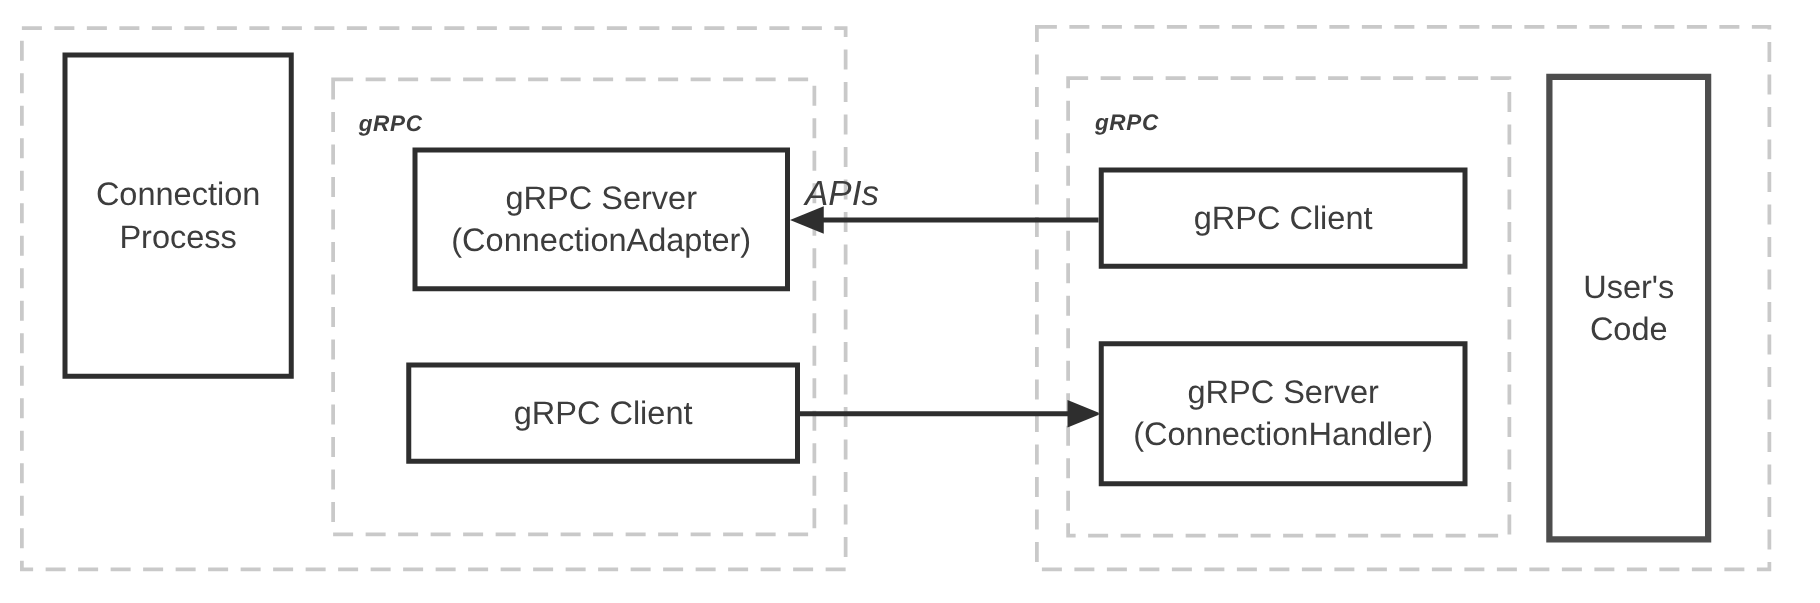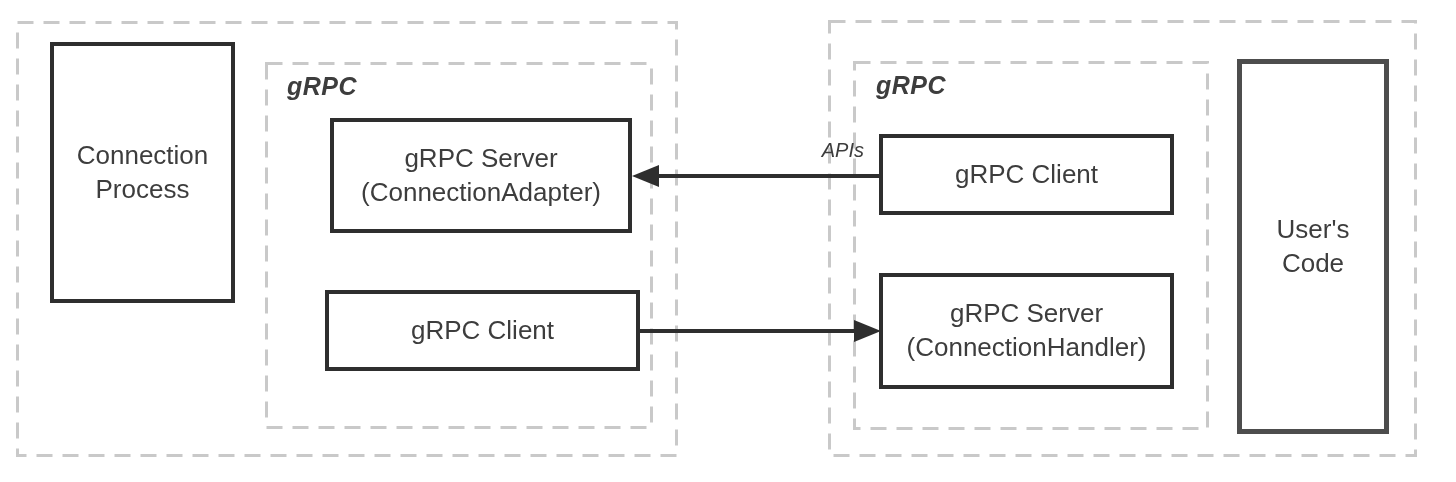--- a/index.html
+++ b/index.html
@@ -28,29 +28,30 @@
     border: 4px solid #2e2e2e;
     font-size: 26px;
     line-height: 1.3;
     white-space: pre-line;
   }
   .node.users-code { border: 5px solid #4d4d4d; }
   .container-label {
     position: absolute;
     font-style: italic;
     font-weight: bold;
-    font-size: 25px;
+    font-size: 18px;
     letter-spacing: 0.5px;
+    margin-top: 17px;
   }
   .arrow-label {
     position: absolute;
     font-style: italic;
-    font-size: 20px;
+    font-size: 28px;
     width: 220px;
-    text-align: right;
+    text-align: left;
   }
 </style>
 </head>
 <body>
 
 <div class="canvas">
 
   <svg class="overlay" viewBox="0 0 1456 482" xmlns="http://www.w3.org/2000/svg">
 
     <rect x="17.5" y="22.5" width="659" height="433" fill="none" stroke-width="3" stroke-dasharray="16 10" stroke="#c9c9c9"></rect>
@@ -71,21 +72,21 @@
   <div class="node" style="left:330px; top:118px; width:302px; height:115px;">gRPC Server
 (ConnectionAdapter)</div>
 
   <div class="node" style="left:325px; top:290px; width:315px; height:81px;">gRPC Client</div>
 
   <div class="node" style="left:879px; top:134px; width:295px; height:81px;">gRPC Client</div>
 
   <div class="node" style="left:879px; top:273px; width:295px; height:116px;">gRPC Server
 (ConnectionHandler)</div>
 
-  <div class="node users-code" style="left:1237px; top:59px; width:152px; height:375px;">User's
+  <div class="node users-code" style="left:1237px; top:59px; width:132px; height:375px;">User's
 Code</div>
 
   <div class="container-label" style="left:287px; top:72px;">gRPC</div>
 
   <div class="container-label" style="left:876px; top:71px;">gRPC</div>
 
   <div class="arrow-label" style="left:644px; top:139px;">APIs</div>
 
 
 </div>

